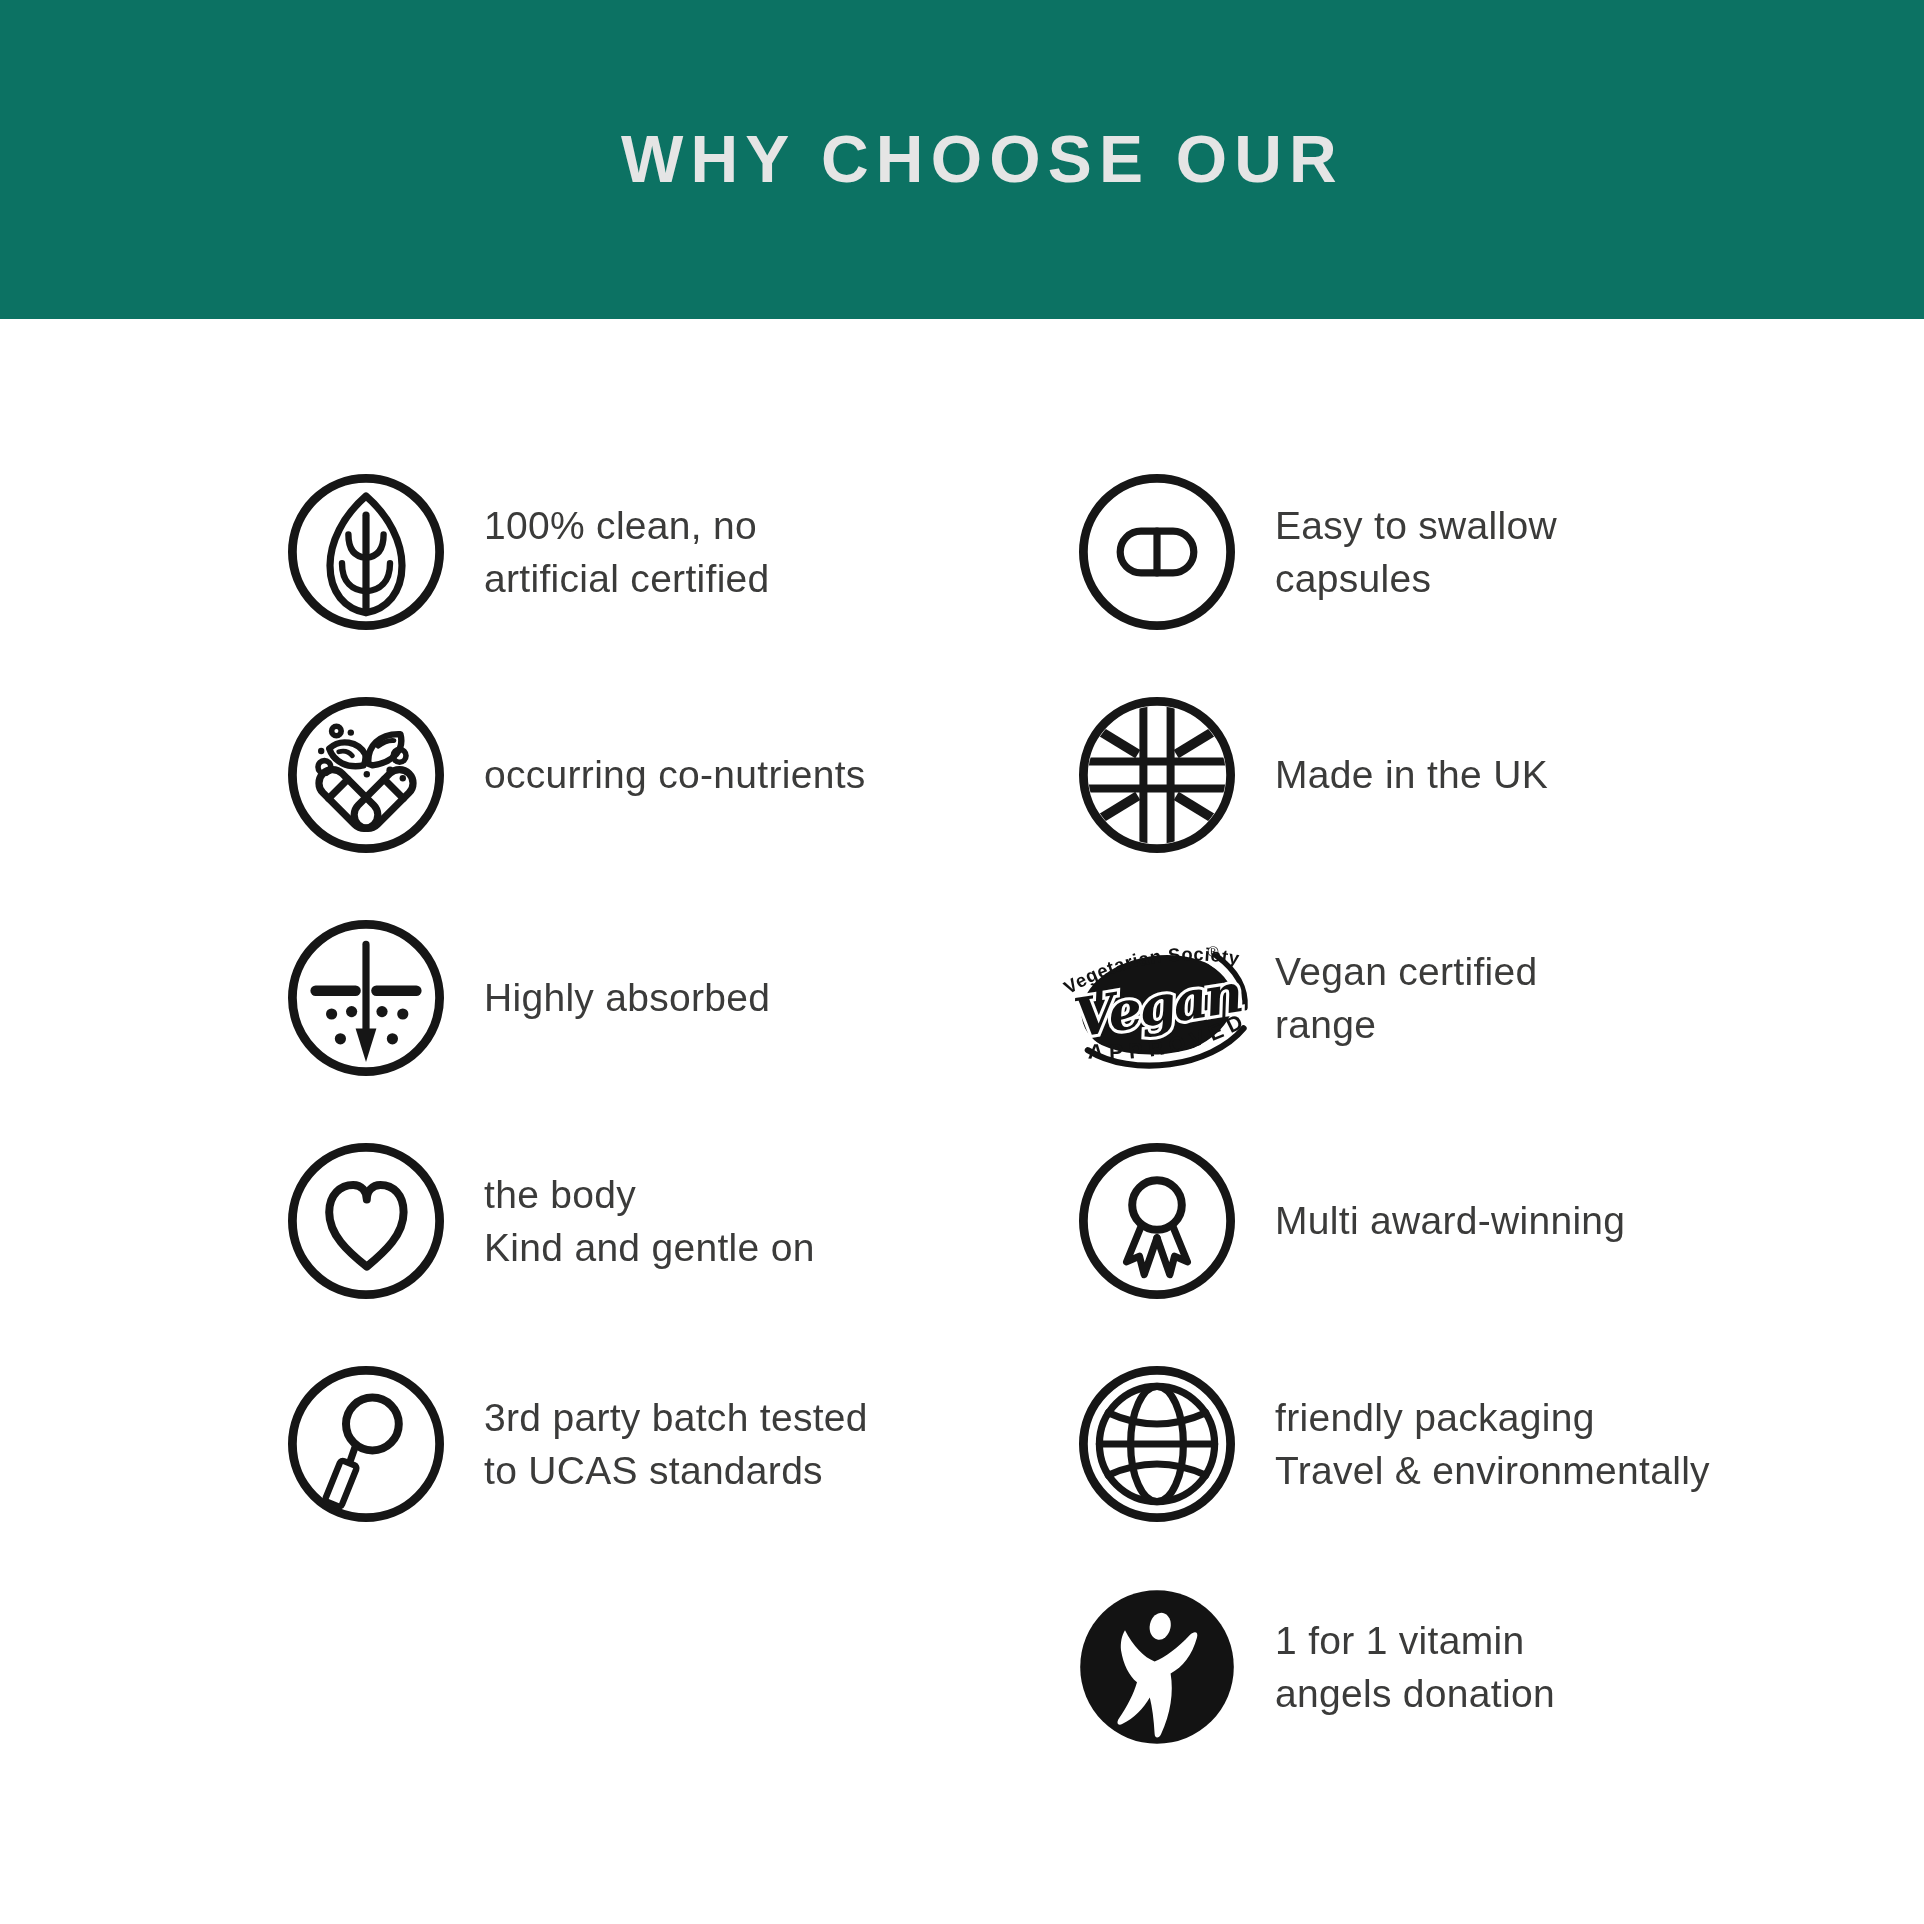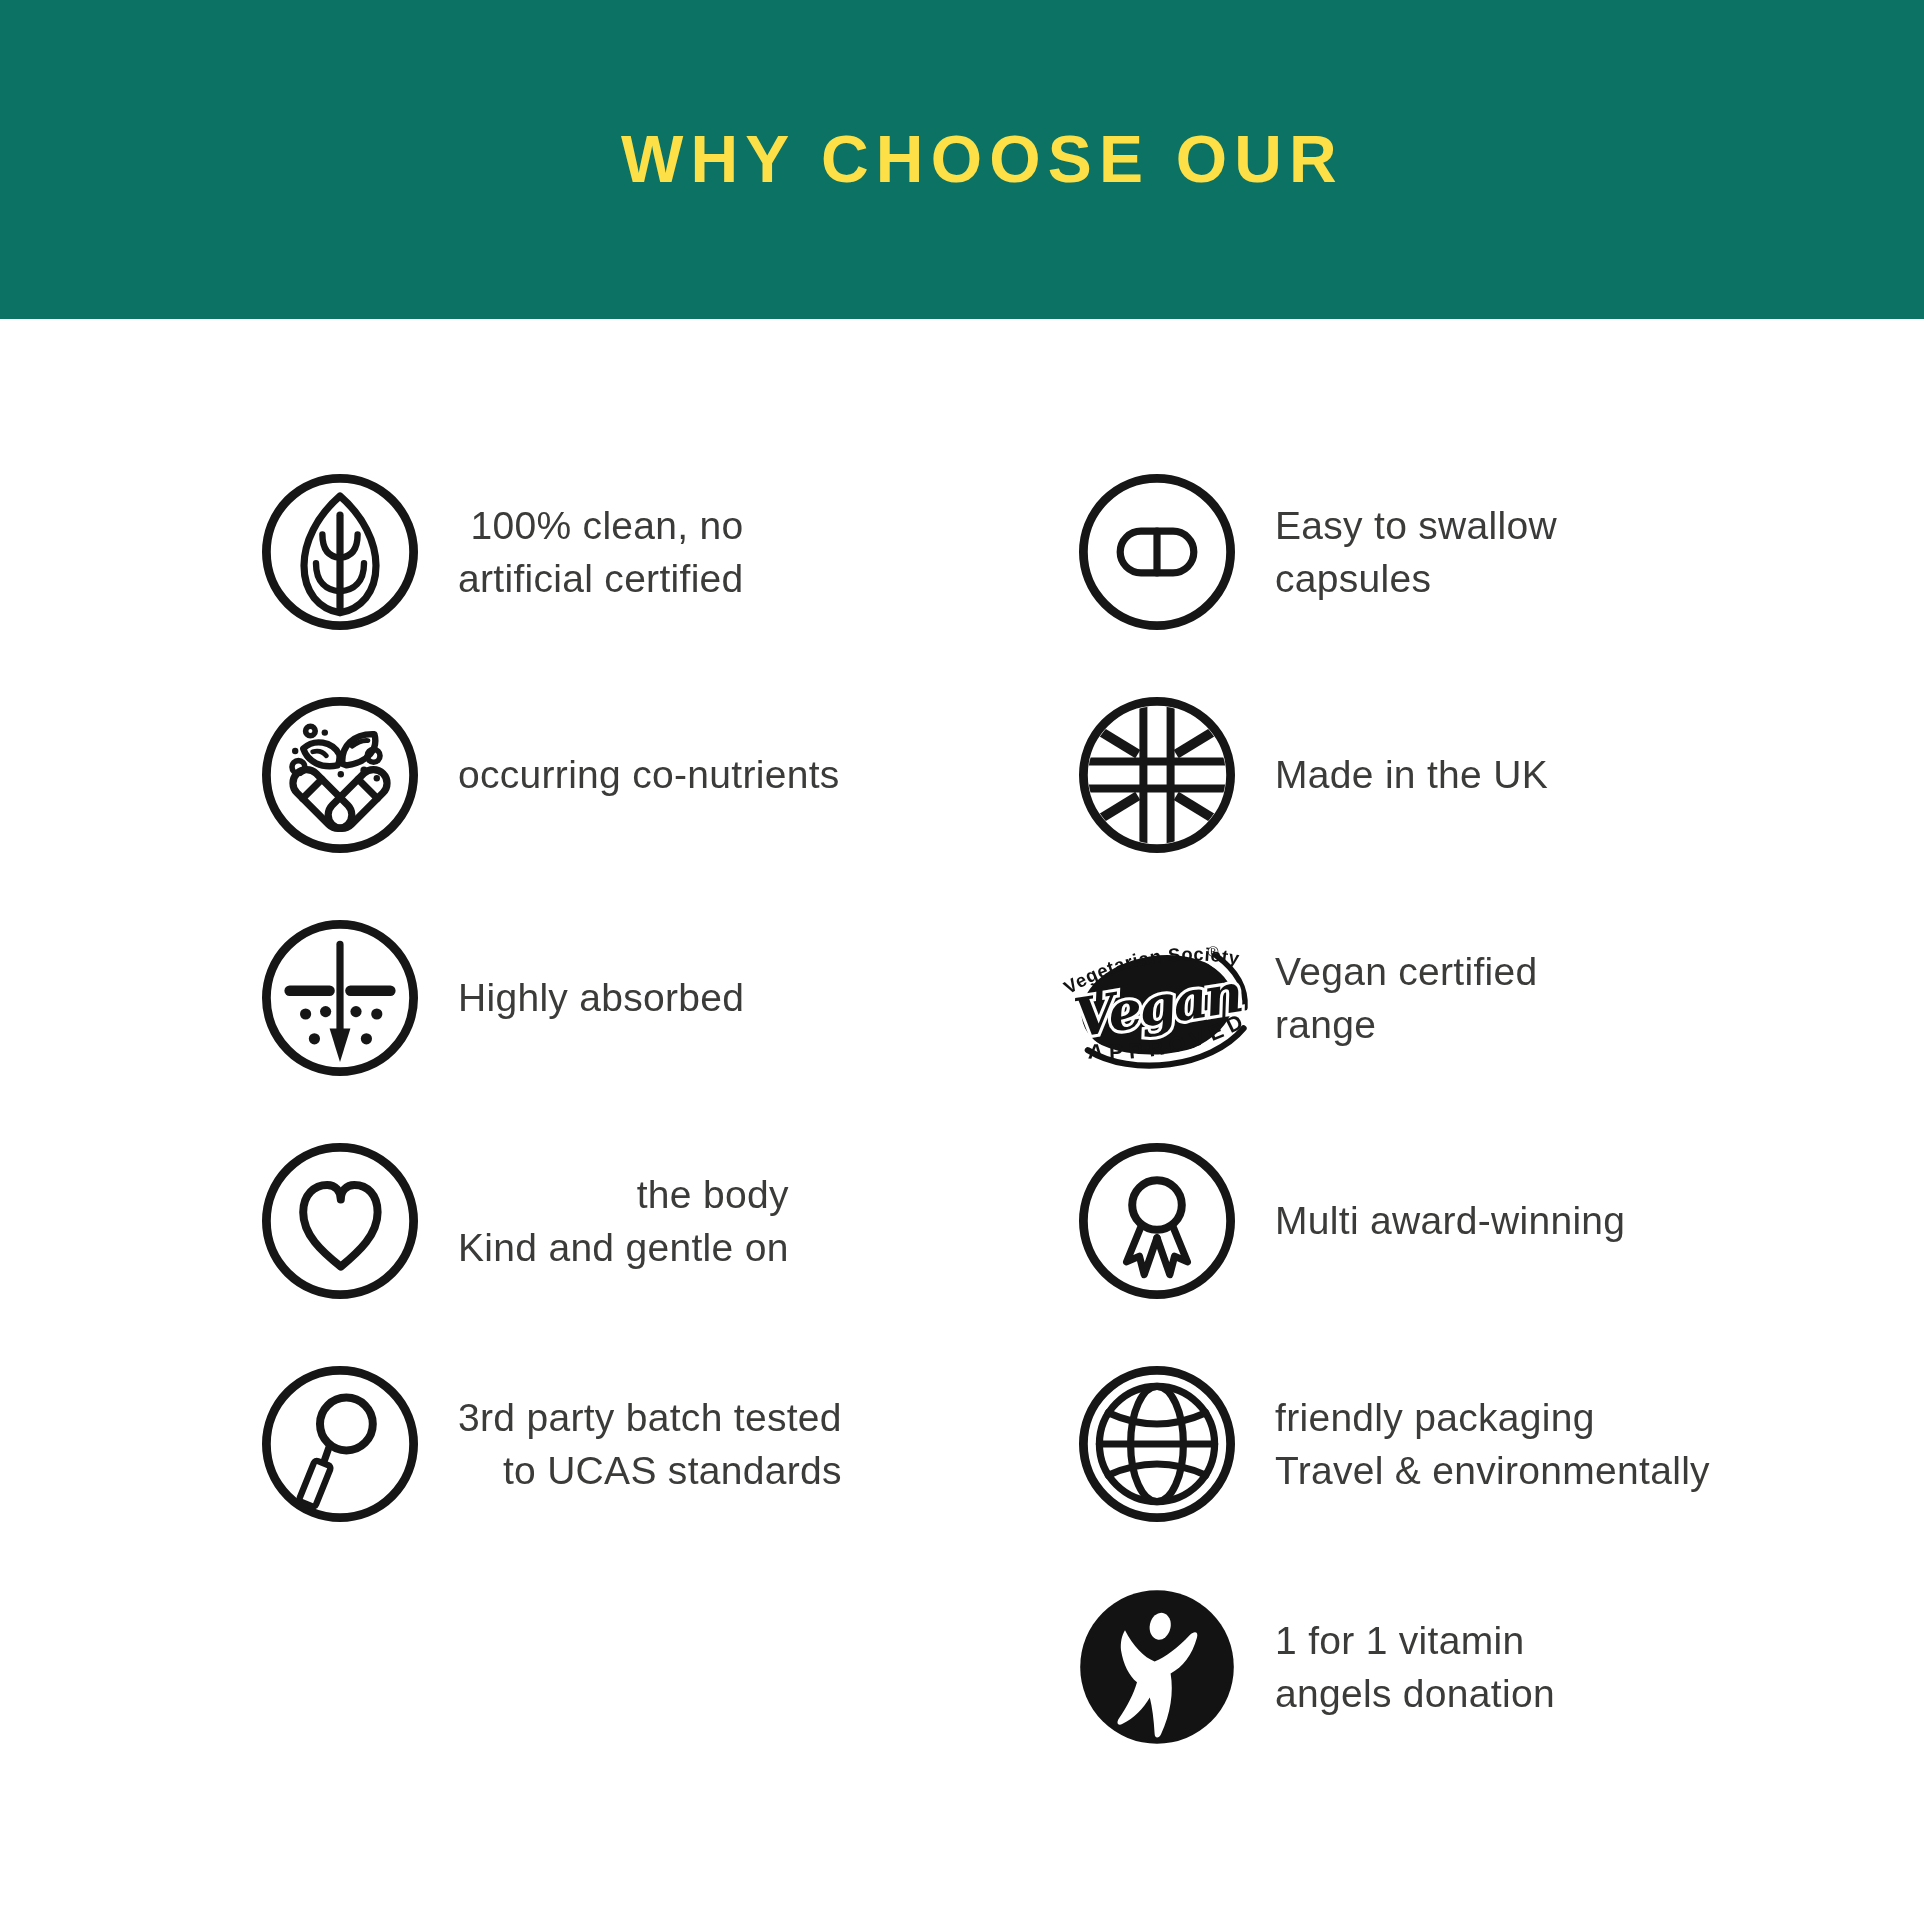--- a/index.html
+++ b/index.html
@@ -6,25 +6,25 @@
   #page{
     position:relative;width:1925px;height:1925px;background:#ffffff;
     font-family:"Liberation Sans",sans-serif;overflow:hidden;
     --green:#0c7263;--text:#3b3b3a;
   }
   .header{
     position:absolute;top:0;left:0;width:1925px;height:319px;
     background:var(--green);display:flex;align-items:center;justify-content:center;
   }
   .title{
-    color:#fde047;font-weight:bold;font-size:66px;line-height:87px;
+    color:#e5e5e5;font-weight:bold;font-size:66px;line-height:87px;
     letter-spacing:7.2px;margin-left:40px;
   }
   .col{position:absolute;top:440px;}
-  #col-left{left:260px;width:810px;text-align:right;}
+  #col-left{left:286px;width:810px;}
   #col-right{left:1077px;width:858px;}
   .feature-row{display:flex;align-items:center;height:223px;}
   .icon-box{
     flex:0 0 160px;width:160px;height:160px;
     display:flex;align-items:center;justify-content:center;overflow:visible;
   }
   .feature-text{
     margin-left:38px;font-size:39px;line-height:53px;
     color:var(--text);letter-spacing:0.3px;
   }

